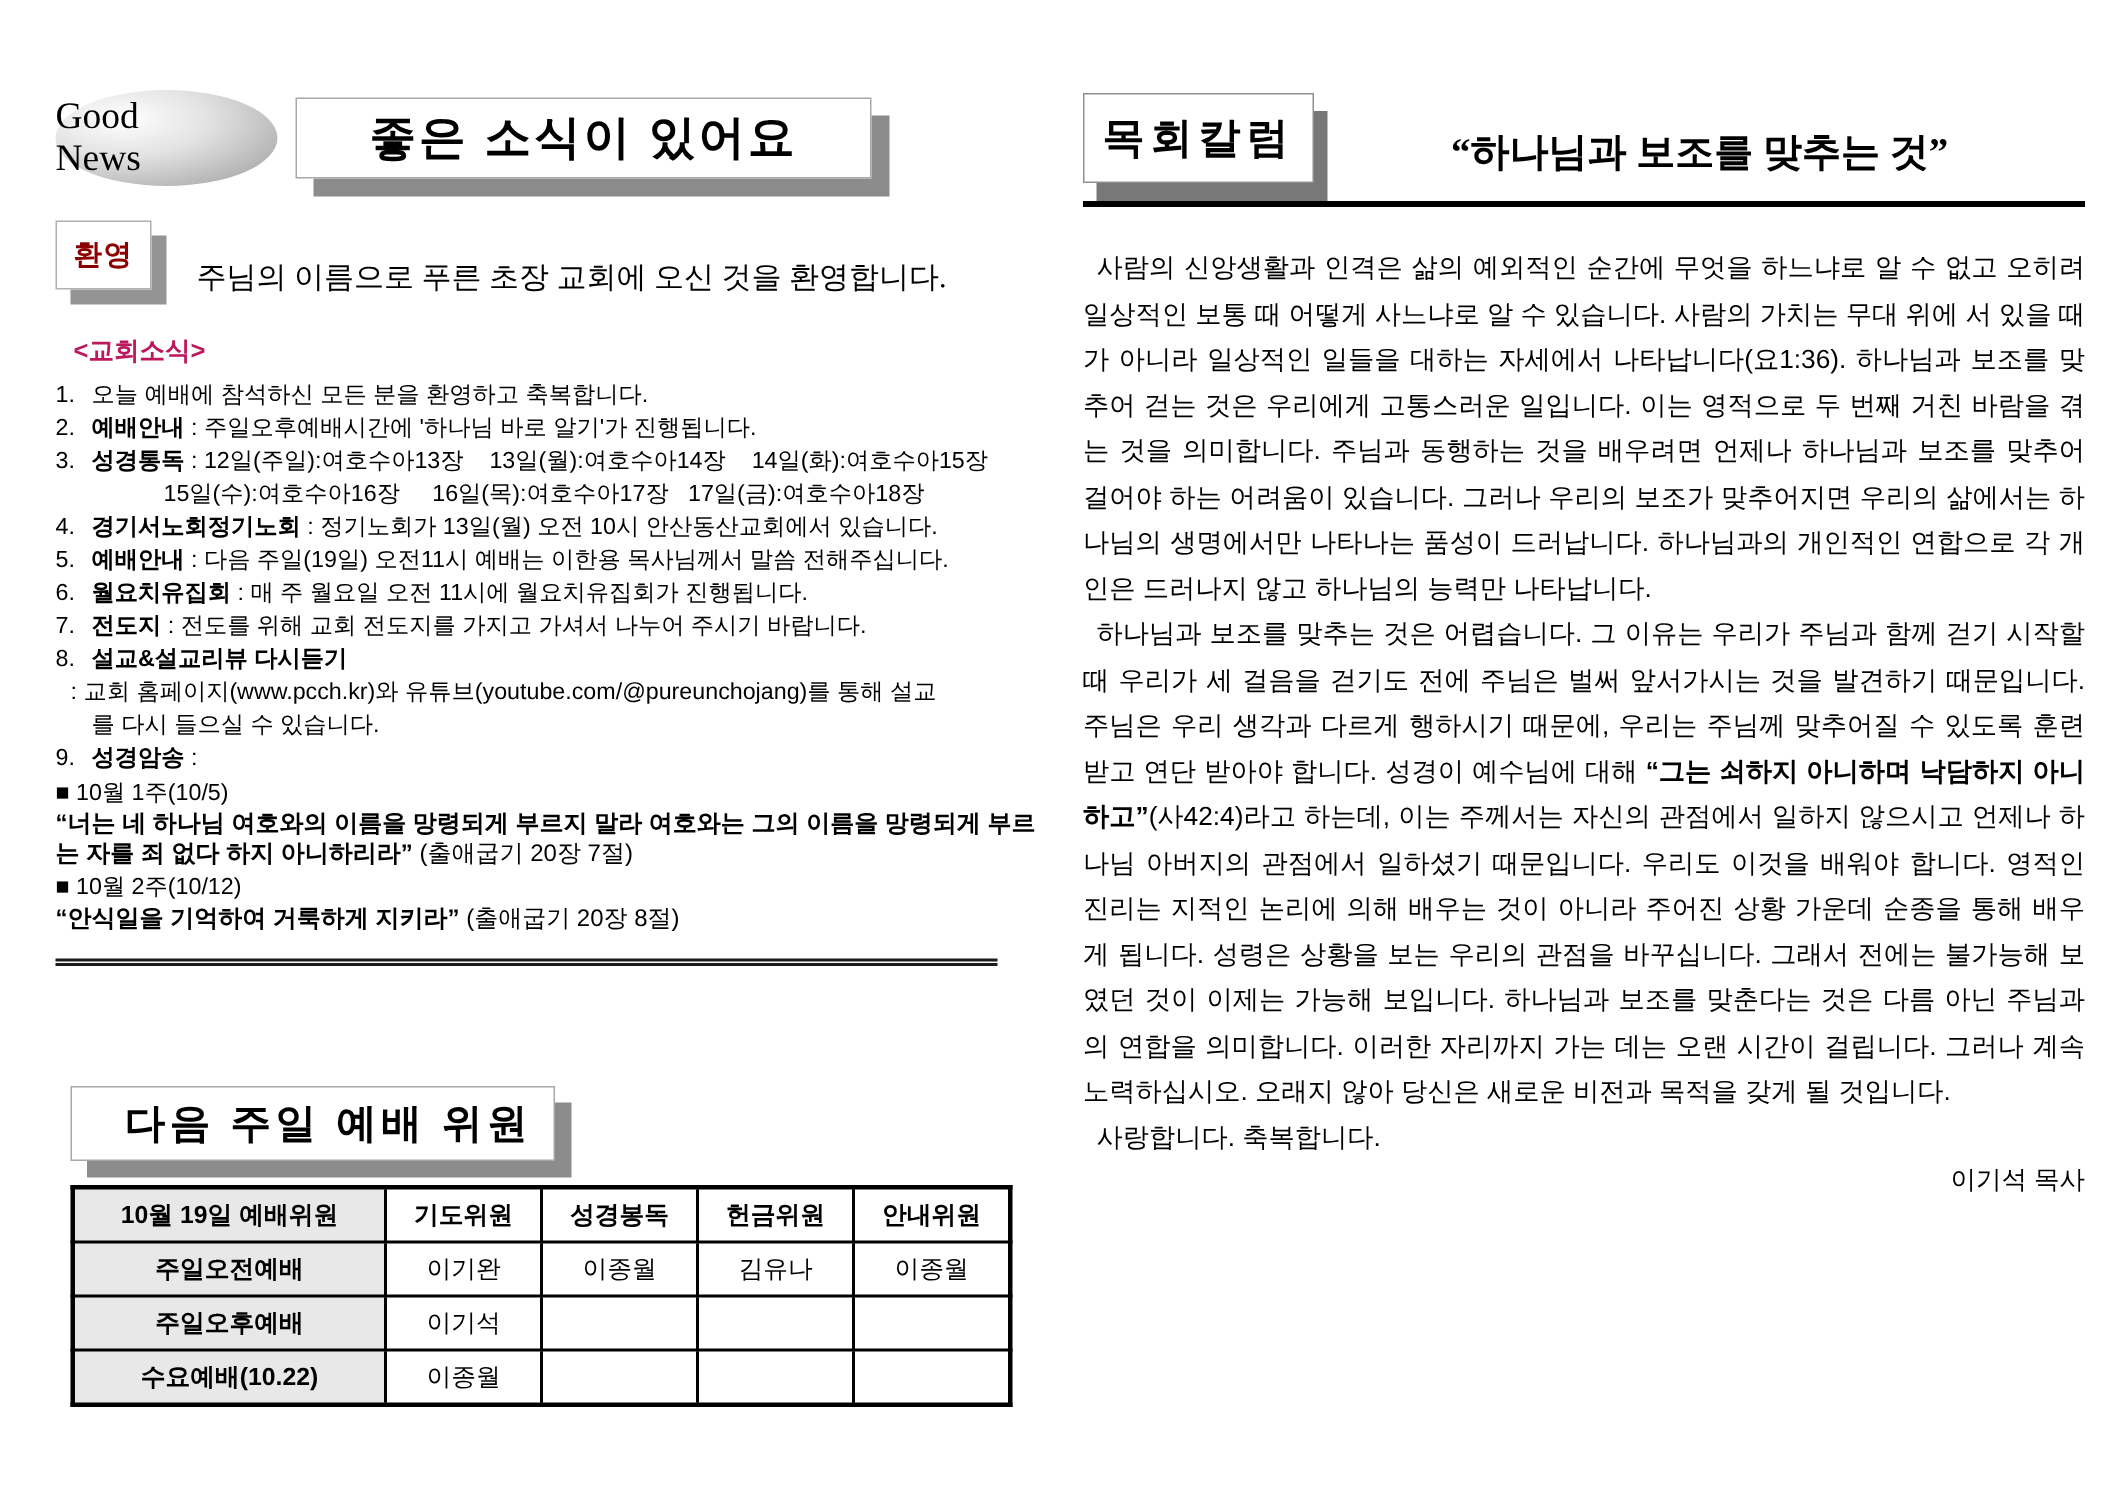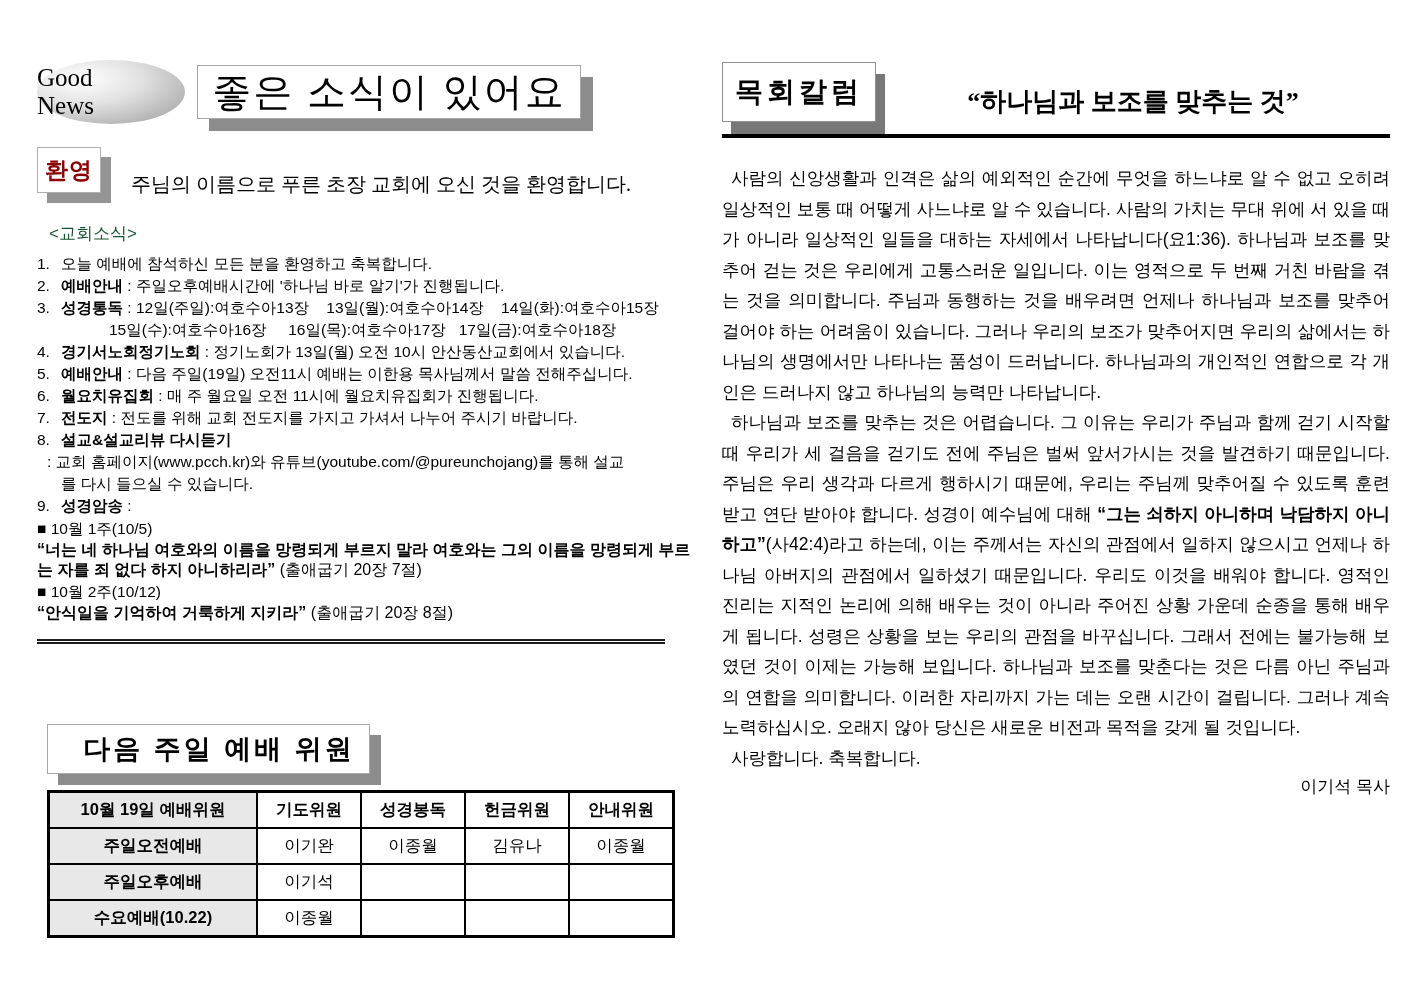--- a/index.html
+++ b/index.html
@@ -16,33 +16,33 @@
   .logo-oval{
     width:148px;height:64px;border-radius:50%;flex:none;
     background:radial-gradient(ellipse at 30% 30%, #ffffff 0%, #e2e2e2 40%, #9a9a9a 100%);
     display:flex;flex-direction:column;justify-content:center;align-items:flex-start;
     font-family:"Liberation Serif","DejaVu Serif",serif;font-size:25px;line-height:28px;
   }
   .main-title-box{
     margin-left:12px;margin-top:5px;width:382px;height:52px;background:#fff;
     border:1px solid #a8a8a8;box-shadow:12px 12px 0 #8c8c8c;
     display:flex;align-items:center;justify-content:center;
-    font-size:39px;font-weight:normal;letter-spacing:2px;
+    font-size:31px;font-weight:bold;letter-spacing:2px;
   }
   .welcome-row{display:flex;margin-top:9px;}
   .welcome-badge{
     width:62px;height:44px;background:#fff;border:1px solid #b0b0b0;flex:none;
     box-shadow:10px 10px 0 #949494;display:flex;align-items:center;justify-content:center;
-    color:#8b0000;font-weight:bold;font-size:23px;letter-spacing:1px;
+    color:#8b0000;font-weight:bold;font-size:19px;letter-spacing:1px;
   }
   .welcome-text{
     margin-left:30px;margin-top:24px;font-size:20px;
     font-family:"Liberation Serif","DejaVu Serif",serif;
   }
-  .news-heading{margin-top:24px;margin-left:12px;color:#14532d;font-weight:normal;font-size:17px;}
+  .news-heading{margin-top:24px;margin-left:12px;color:#be185d;font-weight:bold;font-size:17px;}
   .news-list{margin-top:8px;font-size:15.5px;line-height:22px;}
   .news-item{display:flex;}
   .news-num{width:24px;flex:none;}
   .news-body{flex:1;}
   .indent-72{padding-left:72px;}
   .indent-10{padding-left:10px;}
   .indent-24{padding-left:24px;}
   .verse-block{margin-top:1px;}
   .verse-week{font-size:15.5px;}
   .verse-text{font-weight:bold;font-size:16px;line-height:20px;}

